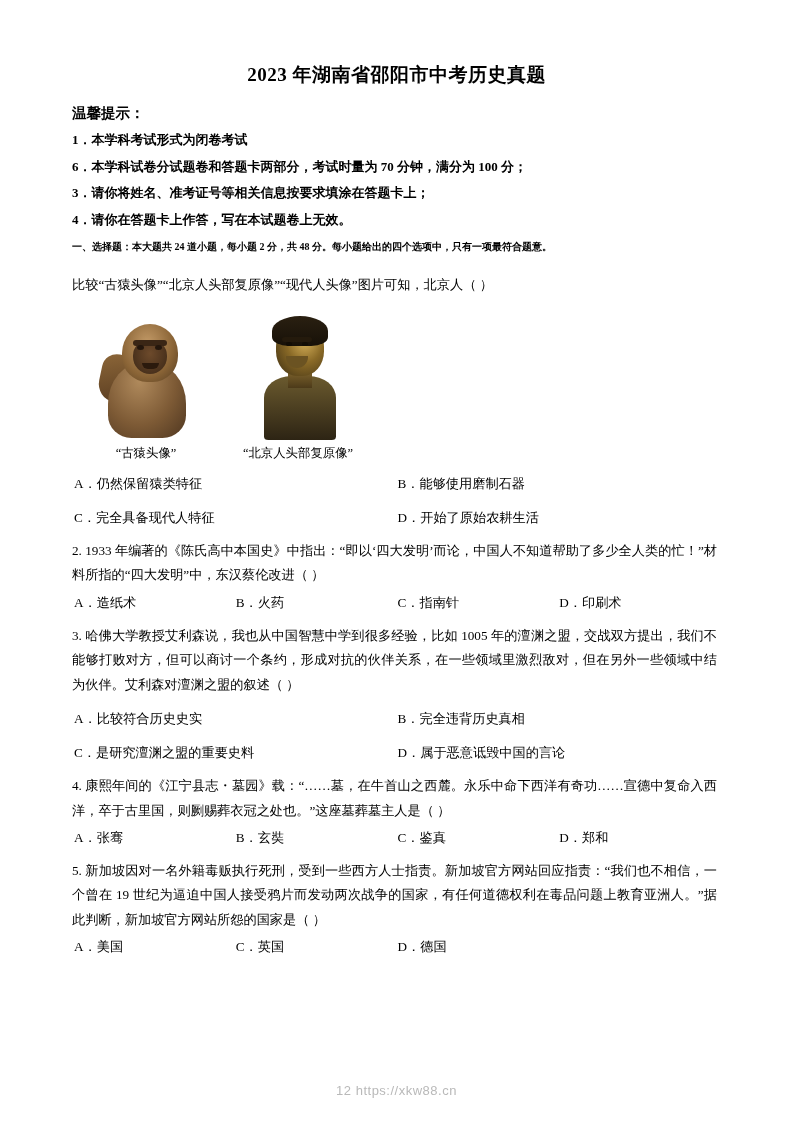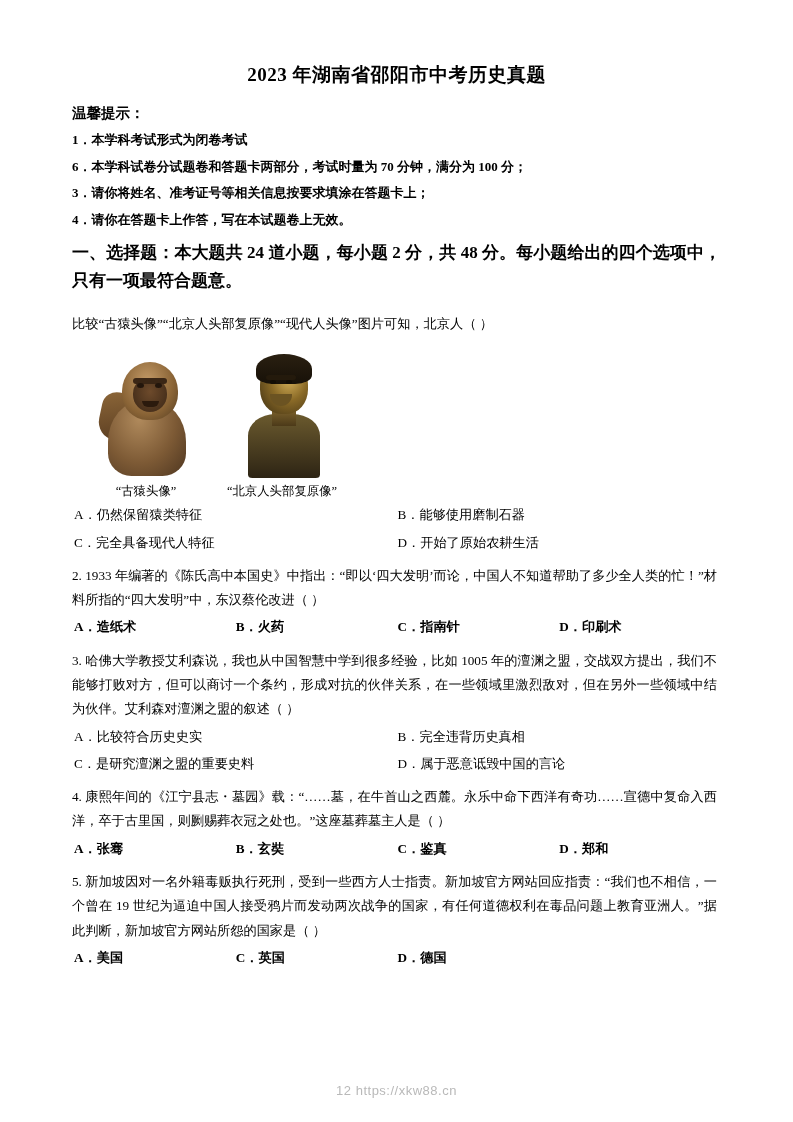--- a/index.html
+++ b/index.html
@@ -34,21 +34,21 @@
     font-weight: bold;
     margin: 0 0 7px 0;
   }
   .tip-line {
     font-size: 13px;
     font-weight: bold;
     margin: 0 0 7px 0;
     line-height: 1.5;
   }
   .section-heading {
-    font-size: 17px;
+    font-size: 10px;
     font-weight: bold;
     line-height: 1.62;
     margin: 10px 0 18px 0;
     text-align: justify;
   }
   .q {
     font-size: 13.2px;
     line-height: 1.85;
     margin: 9px 4px 0 0;
     text-align: justify;
@@ -57,33 +57,33 @@
     text-indent: 0;
   }
   .opts {
     display: flex;
     font-size: 13.2px;
     line-height: 1.9;
     margin-top: 2px;
   }
   .opts.two > div {
     width: 50%;
+    margin-top: 7px;
   }
   .opts.four > div {
     width: 25%;
-    font-weight: bold;
   }
   .opts-indent {
     padding-left: 2px;
   }
   .fig-row {
     display: flex;
     justify-content: flex-start;
     align-items: flex-end;
-    gap: 8px;
+    gap: 24px;
     margin: 10px 0 2px 10px;
   }
   .fig {
     width: 128px;
     text-align: center;
   }
   .fig-caption {
     font-size: 12.4px;
     margin-top: 5px;
     white-space: nowrap;

